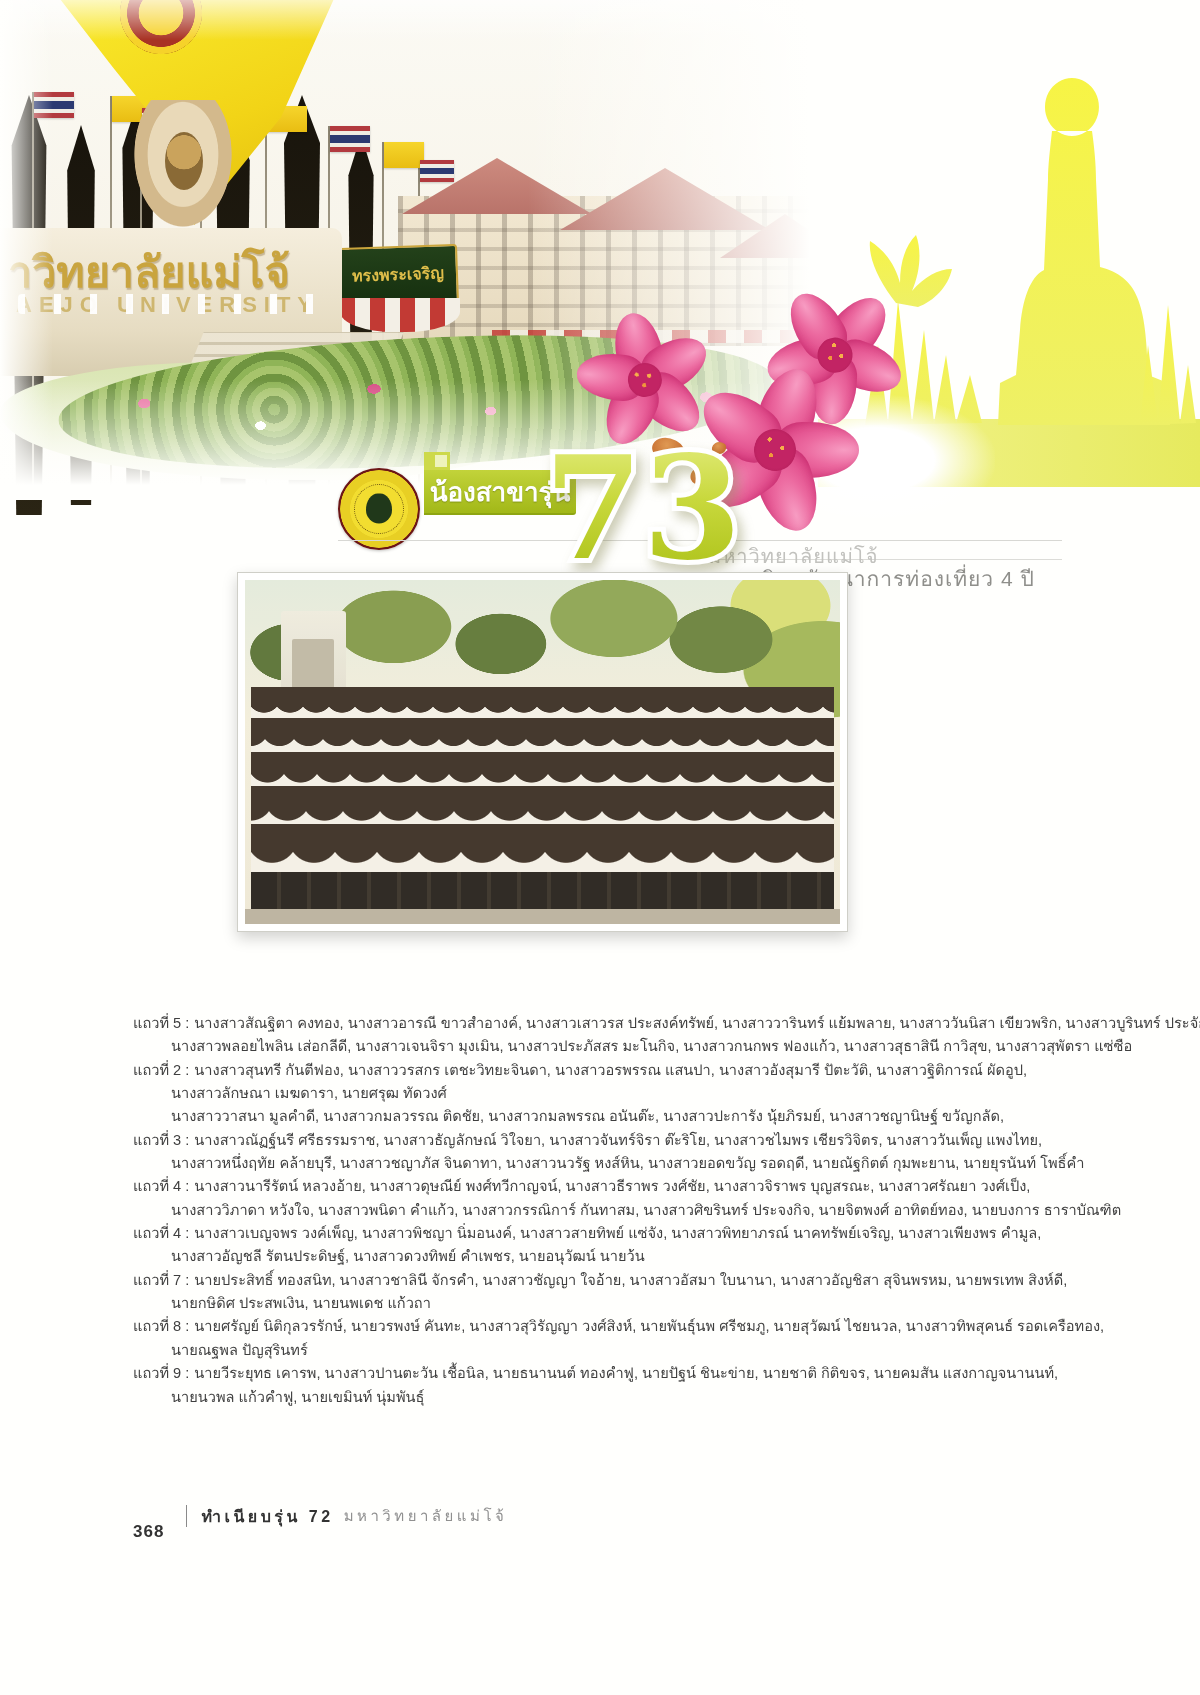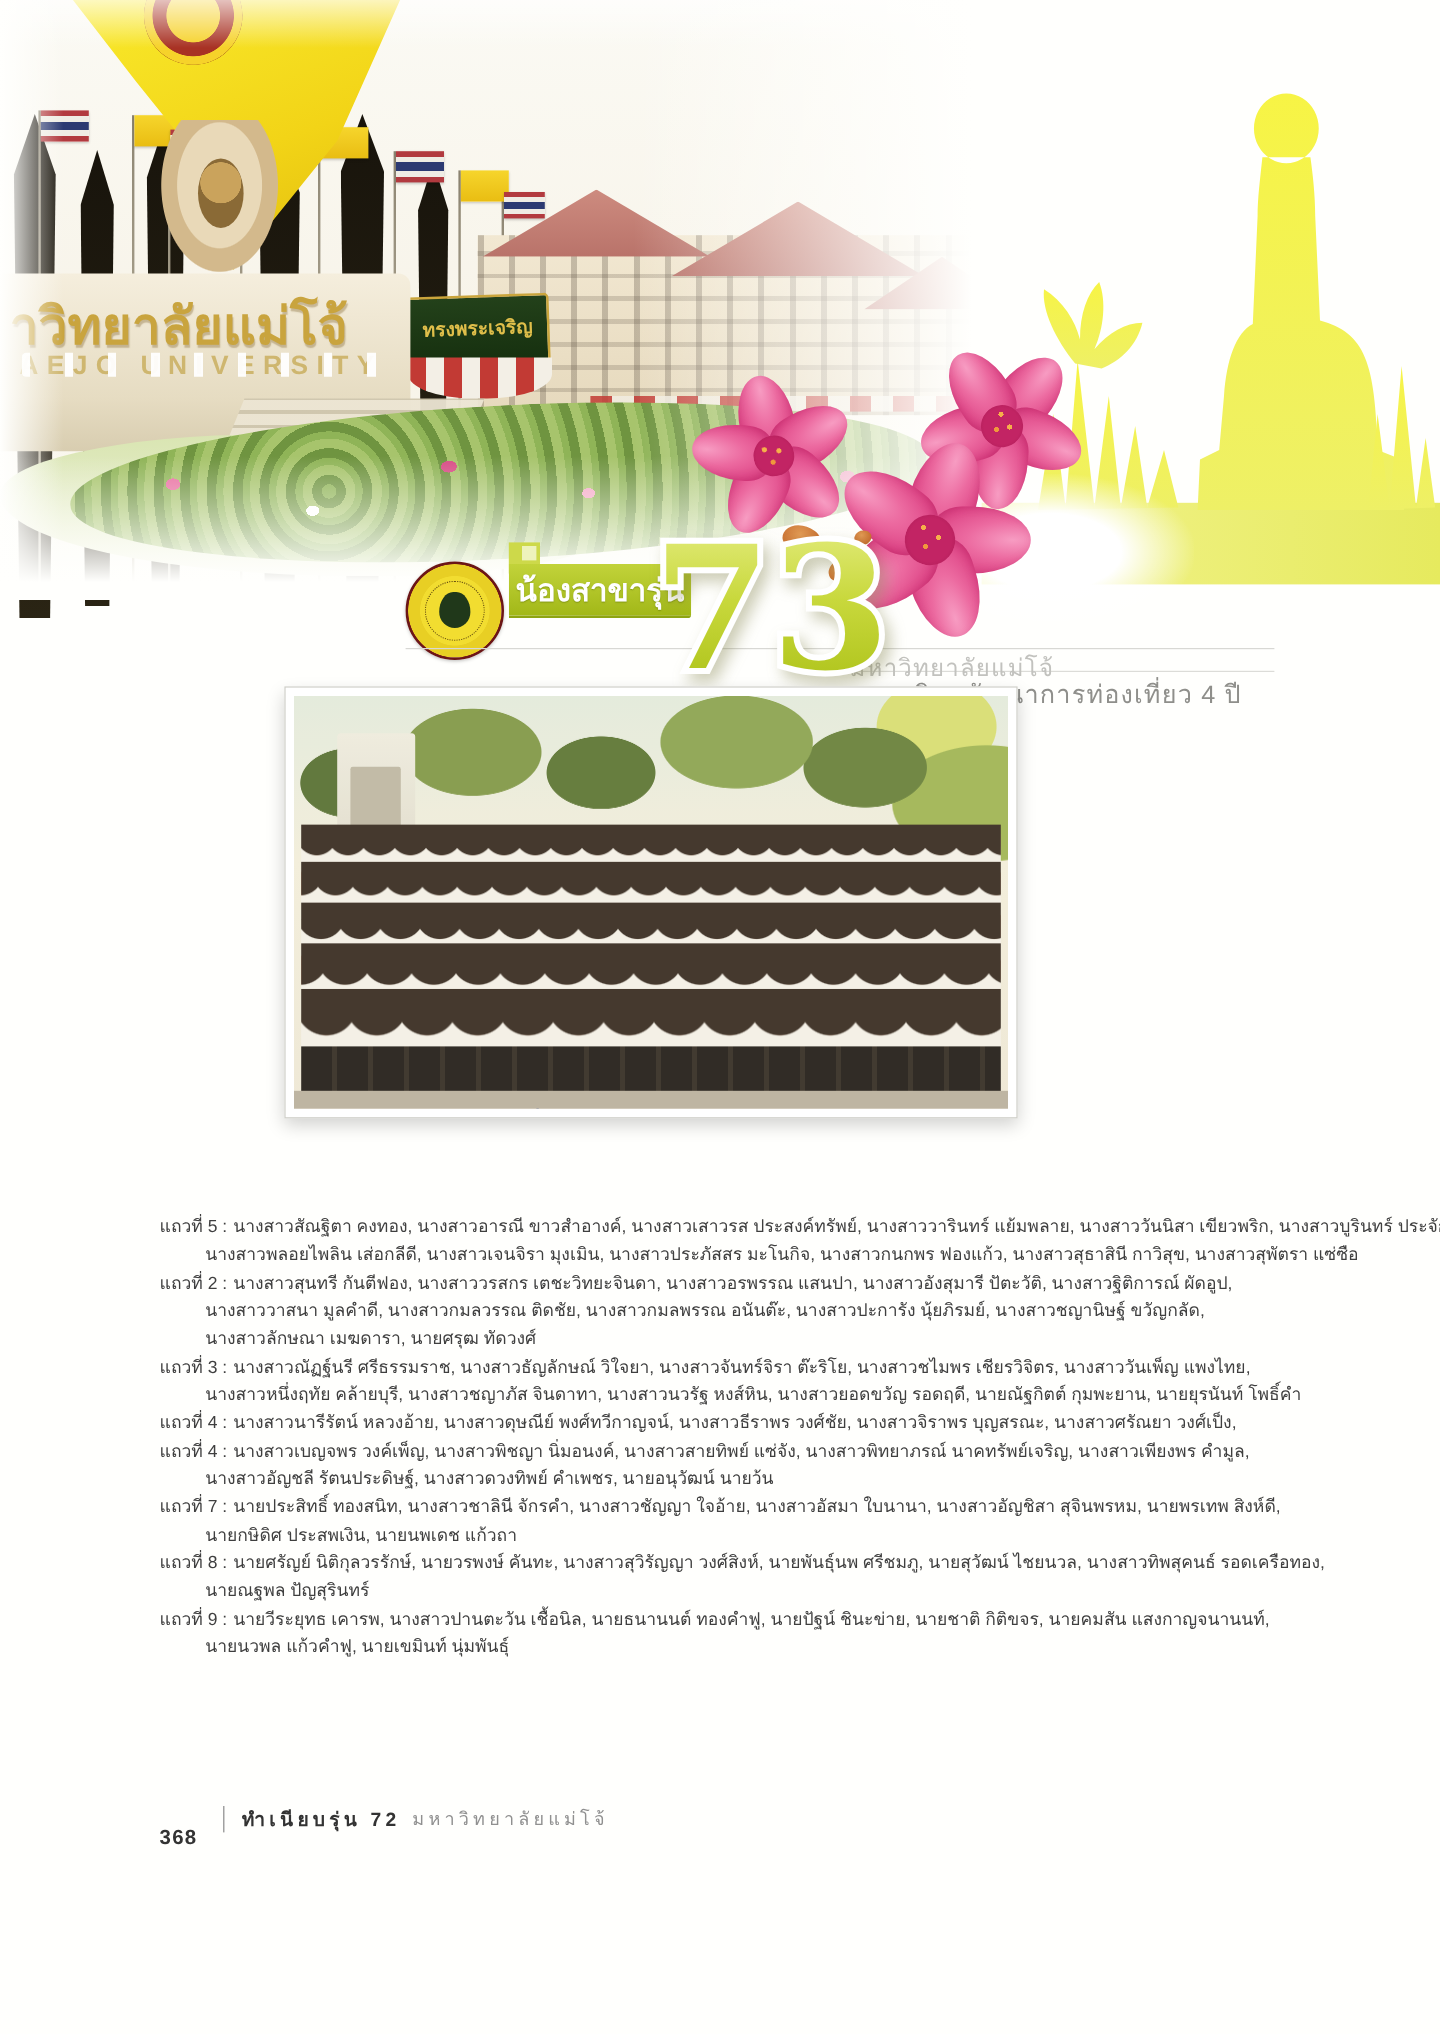--- a/index.html
+++ b/index.html
@@ -303,29 +303,30 @@
     </div>
   </div>
 
   <div class="names">
     <div class="row">
       <div class="line"><span class="row-label">แถวที่ 5 :</span><span>นางสาวสัณฐิตา คงทอง, นางสาวอารณี ขาวสำอางค์, นางสาวเสาวรส ประสงค์ทรัพย์, นางสาววารินทร์ แย้มพลาย, นางสาววันนิสา เขียวพริก, นางสาวบูรินทร์ ประจักร,</span></div>
       <div class="line cont">นางสาวพลอยไพลิน เส่อกลีดี, นางสาวเจนจิรา มุงเมิน, นางสาวประภัสสร มะโนกิจ, นางสาวกนกพร ฟองแก้ว, นางสาวสุธาสินี กาวิสุข, นางสาวสุพัตรา แซ่ซือ</div>
     </div>
     <div class="row">
       <div class="line"><span class="row-label">แถวที่ 2 :</span><span>นางสาวสุนทรี กันตีฟอง, นางสาววรสกร เตชะวิทยะจินดา, นางสาวอรพรรณ แสนปา, นางสาวอังสุมารี ปัตะวัติ, นางสาวฐิติการณ์ ผัดอูป,</span></div>
+      <div class="line cont">นางสาวลักษณา เมฆดารา, นายศรุฒ ทัดวงศ์</div>
       <div class="line cont">นางสาววาสนา มูลคำดี, นางสาวกมลวรรณ ติดชัย, นางสาวกมลพรรณ อนันต๊ะ, นางสาวปะการัง นุ้ยภิรมย์, นางสาวชญานิษฐ์ ขวัญกลัด,</div>
-      <div class="line cont">นางสาวลักษณา เมฆดารา, นายศรุฒ ทัดวงศ์</div>
     </div>
     <div class="row">
       <div class="line"><span class="row-label">แถวที่ 3 :</span><span>นางสาวณัฏฐ์นรี ศรีธรรมราช, นางสาวธัญลักษณ์ วิใจยา, นางสาวจันทร์จิรา ต๊ะริโย, นางสาวชไมพร เชียรวิจิตร, นางสาววันเพ็ญ แพงไทย,</span></div>
       <div class="line cont">นางสาวหนึ่งฤทัย คล้ายบุรี, นางสาวชญาภัส จินดาทา, นางสาวนวรัฐ หงส์หิน, นางสาวยอดขวัญ รอดฤดี, นายณัฐกิตต์ กุมพะยาน, นายยุรนันท์ โพธิ์คำ</div>
     </div>
     <div class="row">
       <div class="line"><span class="row-label">แถวที่ 4 :</span><span>นางสาวนารีรัตน์ หลวงอ้าย, นางสาวดุษณีย์ พงศ์ทวีกาญจน์, นางสาวธีราพร วงศ์ชัย, นางสาวจิราพร บุญสรณะ, นางสาวศรัณยา วงศ์เป็ง,</span></div>
+      <div class="line cont">นางสาววิภาดา หวังใจ, นางสาวพนิดา คำแก้ว, นางสาวกรรณิการ์ กันทาสม, นางสาวศิขรินทร์ ประจงกิจ, นายจิตพงศ์ อาทิตย์ทอง, นายบงการ ธาราบัณฑิต</div>
     </div>
     <div class="row">
       <div class="line"><span class="row-label">แถวที่ 4 :</span><span>นางสาวเบญจพร วงค์เพ็ญ, นางสาวพิชญา นิ่มอนงค์, นางสาวสายทิพย์ แซ่จัง, นางสาวพิทยาภรณ์ นาคทรัพย์เจริญ, นางสาวเพียงพร คำมูล,</span></div>
     </div>
     <div class="row">
       <div class="line cont">นางสาวอัญชลี รัตนประดิษฐ์, นางสาวดวงทิพย์ คำเพชร, นายอนุวัฒน์ นายว้น</div>
     </div>
     <div class="row">
       <div class="line"><span class="row-label">แถวที่ 7 :</span><span>นายประสิทธิ์ ทองสนิท, นางสาวชาลินี จักรคำ, นางสาวชัญญา ใจอ้าย, นางสาวอัสมา ใบนานา, นางสาวอัญชิสา สุจินพรหม, นายพรเทพ สิงห์ดี,</span></div>
       <div class="line cont">นายกษิดิศ ประสพเงิน, นายนพเดช แก้วถา</div>

